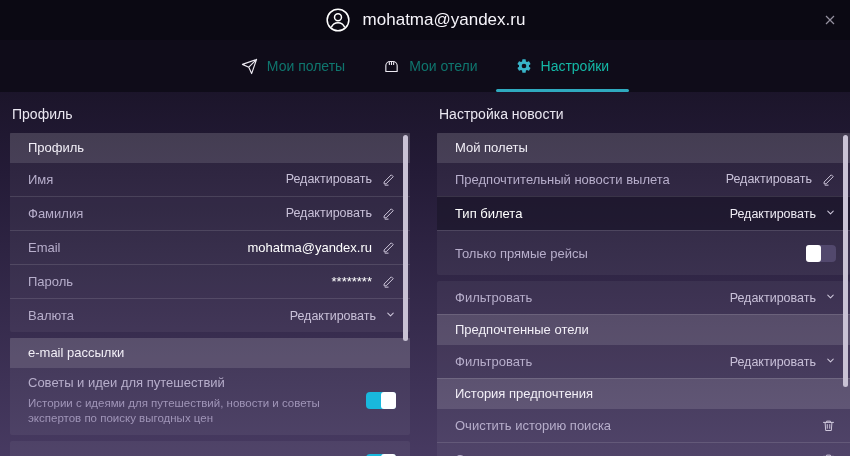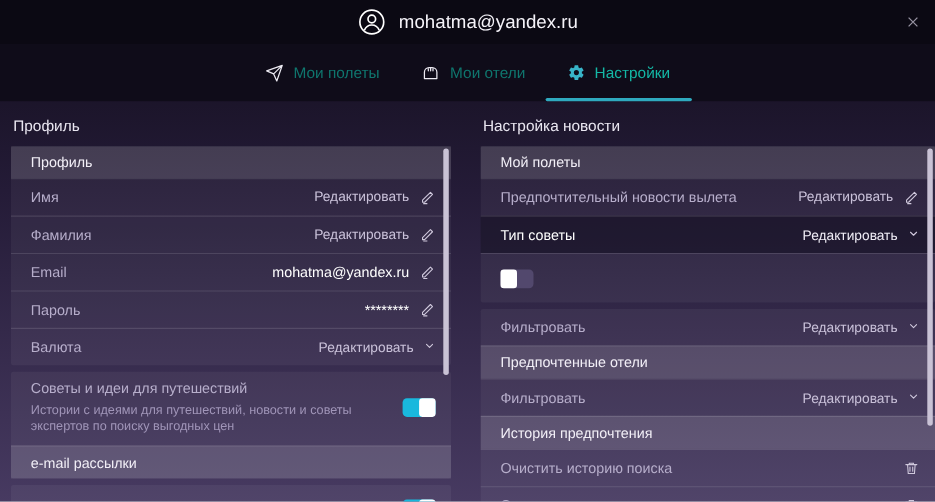--- a/index.html
+++ b/index.html
@@ -156,31 +156,31 @@
             <span class="icon">
                 <svg width="11" height="11" viewBox="0 0 24 24" fill="none" stroke="currentColor" stroke-width="2.2" stroke-linecap="round" stroke-linejoin="round">
                   <path d="M6 9l6 6 6-6"></path>
                 </svg>
               </span>
           </span>
         </div>
       </div>
 
       <div class="grp">
+        <div class="row hdr">
+          <span>e-mail рассылки</span>
+        </div>
         <div class="row tall">
           <span class="lblwrap">
             <div class="t">Советы и идеи для путешествий</div>
             <div class="desc">Истории с идеями для путешествий, новости и советы экспертов по поиску выгодных цен</div>
           </span>
           <span class="toggle on">
               <span class="knob"></span>
             </span>
-        </div>
-        <div class="row hdr">
-          <span>e-mail рассылки</span>
         </div>
       </div>
 
       <div class="grp">
         <div class="row mid">
           <span>Популярные направления</span>
           <span class="toggle on">
               <span class="knob"></span>
             </span>
         </div>
@@ -203,31 +203,32 @@
             <span>Редактировать</span>
             <span class="icon">
                 <svg width="15" height="15" viewBox="0 0 24 24" fill="none" stroke="currentColor" stroke-width="1.6" stroke-linejoin="round">
                   <path d="M16.5 4.5l3 3L8 19H5v-3L16.5 4.5z"></path>
                   <path d="M6 21h6"></path>
                 </svg>
               </span>
           </span>
         </div>
         <div class="row hl">
-          <span>Тип советы</span>
+          <span>Тип билета</span>
           <span class="rt">
             <span>Редактировать</span>
             <span class="icon">
                 <svg width="11" height="11" viewBox="0 0 24 24" fill="none" stroke="currentColor" stroke-width="2.2" stroke-linecap="round" stroke-linejoin="round">
                   <path d="M6 9l6 6 6-6"></path>
                 </svg>
               </span>
           </span>
         </div>
         <div class="row mid">
+          <span>Только прямые рейсы</span>
           <span class="toggle off">
               <span class="knob"></span>
             </span>
         </div>
       </div>
 
       <div class="grp">
         <div class="row">
           <span>Фильтровать</span>
           <span class="rt">

